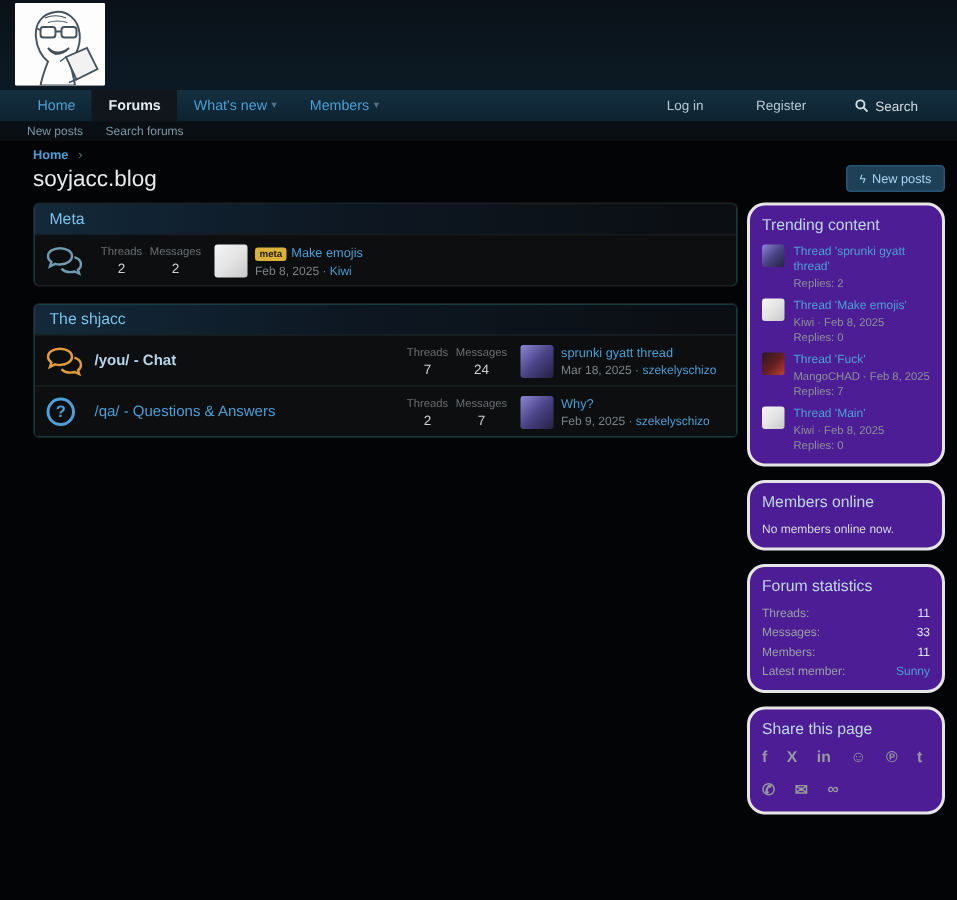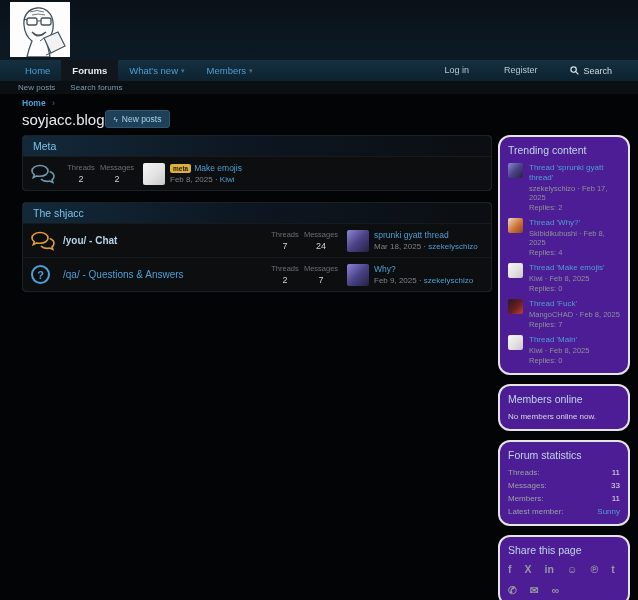--- a/index.html
+++ b/index.html
@@ -18,21 +18,21 @@
   .nav-right { margin-left:auto; display:flex; align-items:center; padding-right:20px; gap:19px; }
   .nav-btn { line-height:21px; padding:0 8px; color:#b6c7d3; font-size:9px; }
   .search-btn { display:flex; align-items:flex-start; gap:4px; color:#d2dce3; font-size:9px; padding:0 6px; }
   .subnav { height:13px; background:#0a0f13; display:flex; gap:15px; padding-left:18px; align-items:center; font-size:8px; }
   .subnav a { color:#7e97a7; }
 
   
   .crumb { margin:4px 0 0 22px; font-size:8.5px; }
   .crumb a { color:#4d9fd6; font-weight:bold; }
   .crumb .sep { color:#5d6d78; margin-left:4px; font-size:9px; }
-  .title-row { display:flex; align-items:center; margin:2px 8px 7px 22px; }
+  .title-row { display:flex; align-items:center; justify-content:space-between; margin:2px 8px 7px 22px; }
   .page-title { font-size:15px; font-weight:normal; color:#e8ebed; }
   .btn-newposts { background:#1e4158; border:1px solid #2b5673; border-radius:3px; color:#a7d4ef; font-size:8.5px; padding:3px 8px; display:flex; align-items:center; gap:4px; }
   .btn-newposts .bolt { font-size:8px; color:#a7d4ef; }
 
   
   .main { display:flex; align-items:flex-start; padding:0 8px 0 22px; gap:6px; }
   .col-left { width:470px; flex:none; }
   .col-right { width:132px; flex:none; }
 
   
@@ -231,33 +231,24 @@
 
     <div class="col-right">
 
       <div class="sblock">
         <h3>Trending content</h3>
 
         <div class="trend-item">
           <a class="trend-av" style="background:linear-gradient(135deg,#8d86d6 0%,#4a4387 50%,#262043 100%)"></a>
           <div class="trend-txt">
             <a class="trend-title">Thread 'sprunki gyatt thread'</a>
-            <div class="trend-meta">szekelyschizo · Feb 17, 2025</div>
             <div class="trend-replies">Replies: 2</div>
           </div>
         </div>
 
-        <div class="trend-item">
-          <a class="trend-av" style="background:linear-gradient(135deg,#ecdcc8 0%,#d07434 55%,#8e4126 100%)"></a>
-          <div class="trend-txt">
-            <a class="trend-title">Thread 'Why?'</a>
-            <div class="trend-meta">Skibidikubushi · Feb 8, 2025</div>
-            <div class="trend-replies">Replies: 4</div>
-          </div>
-        </div>
 
         <div class="trend-item">
           <a class="trend-av" style="background:linear-gradient(135deg,#f6f6f6 0%,#e2e2e2 55%,#c7c7c7 100%)"></a>
           <div class="trend-txt">
             <a class="trend-title">Thread 'Make emojis'</a>
             <div class="trend-meta">Kiwi · Feb 8, 2025</div>
             <div class="trend-replies">Replies: 0</div>
           </div>
         </div>
 

